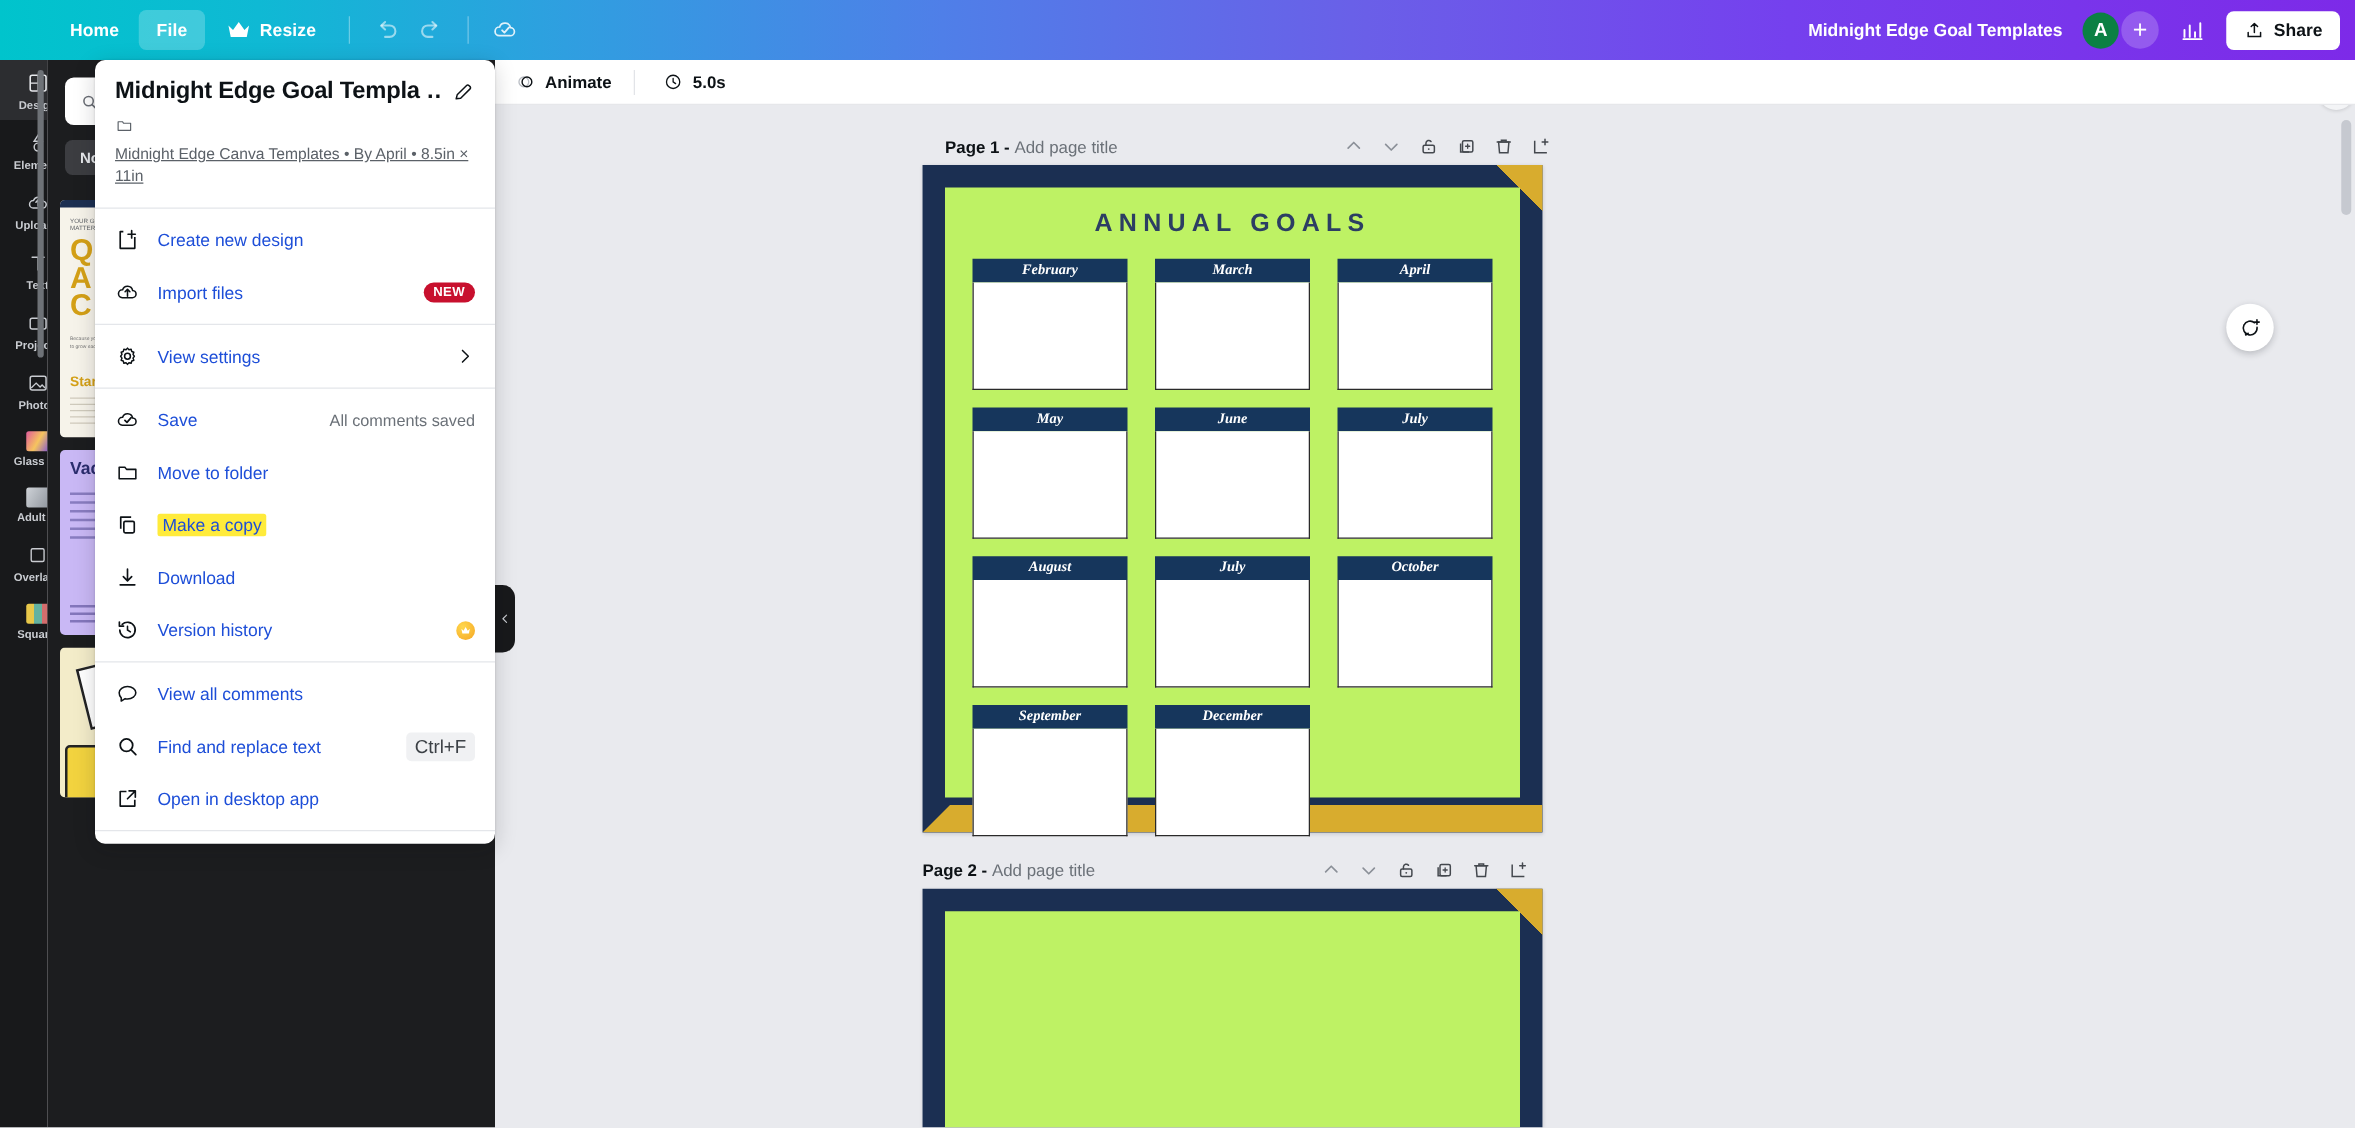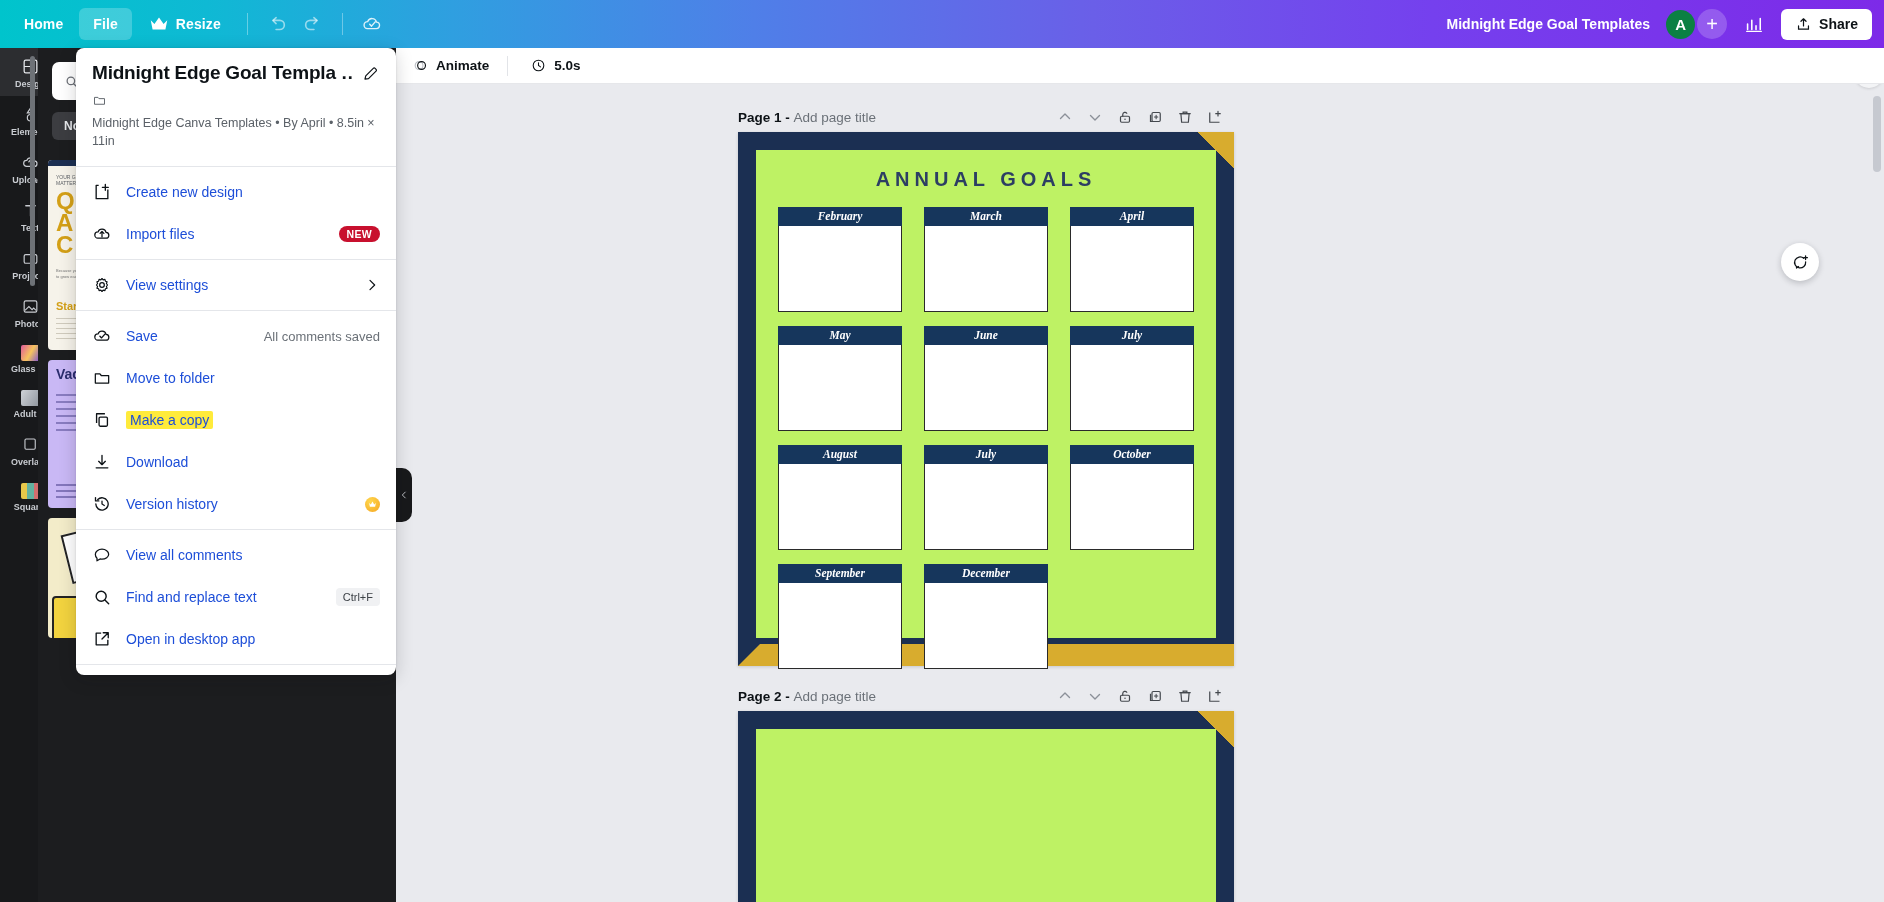--- a/index.html
+++ b/index.html
@@ -9,21 +9,21 @@
     background: #e9eaee;
   }
   #app { position: relative; width: 1884px; height: 902px; overflow: hidden; }
 
   
   .topbar {
     position: absolute; top: 0; left: 0; width: 1884px; height: 48px;
     background: linear-gradient(90deg,#00c4cc 0%,#0fb9d4 11%,#2f9fe0 24%,#4f7fe8 40%,#6a5fe8 58%,#7540ee 76%,#7d2ae8 100%);
     display: flex; align-items: center; z-index: 60;
   }
-  .tb-left { display: flex; align-items: center; gap: 2px; padding-left: 10px; }
+  .tb-left { display: flex; align-items: center; gap: 2px; padding-left: 10px; margin-left: 32px; }
   .tb-btn {
     color: #fff; font-size: 14px; font-weight: bold; letter-spacing: .1px;
     padding: 8px 14px; border-radius: 6px; cursor: pointer; white-space: nowrap;
     display: flex; align-items: center; gap: 6px; line-height: 16px;
   }
   .tb-btn.active { background: rgba(255,255,255,.22); }
   .tb-sep { width: 1px; height: 22px; background: rgba(255,255,255,.35); margin: 0 10px; }
   .tb-ico { width: 22px; height: 22px; display: block; }
   .tb-iconbtn { padding: 6px; border-radius: 6px; cursor: pointer; display: flex; align-items: center; }
   .tb-right { margin-left: auto; display: flex; align-items: center; gap: 10px; padding-right: 12px; }
@@ -139,32 +139,32 @@
     padding-bottom: 6px;
   }
   .menu-head { padding: 14px 16px 12px; }
   .menu-title-row { display: flex; align-items: center; gap: 8px; }
   .menu-title {
     font-size: 19px; font-weight: bold; color: #0d1216; letter-spacing: -.2px;
     white-space: nowrap; overflow: hidden; flex: 1;
   }
   .menu-sub {
     margin-top: 7px; color: #5b6168; font-size: 12.5px; line-height: 18px;
-    display: flex; align-items: center; gap: 6px; flex-wrap: wrap;
+    display: flex; align-items: center; gap: 6px; flex-wrap: wrap; text-decoration: underline;
   }
   .menu-divider { height: 1px; background: #e4e6ea; margin: 4px 0; }
   .mi {
     display: flex; align-items: center; gap: 14px; height: 42px;
     padding: 0 16px; cursor: pointer; position: relative;
   }
   .mi-lbl { font-size: 14px; color: #1d4ed8; white-space: nowrap; }
   .mi-lbl.hl { background: #ffeb3b; padding: 1px 4px; border-radius: 2px; }
   .mi-right { margin-left: auto; display: flex; align-items: center; gap: 6px; }
   .mi-hint { color: #6b7178; font-size: 13px; }
-  .mi-kbd { background: #f0f1f3; color: #3c4146; font-size: 11px; border-radius: 4px; padding: 3px 7px; }
+  .mi-kbd { background: #f0f1f3; color: #3c4146; font-size: 15px; border-radius: 4px; padding: 3px 7px; }
   .badge-new {
     background: #c8102e; color: #fff; font-size: 10.5px; font-weight: bold;
     border-radius: 9px; padding: 2px 8px; letter-spacing: .3px;
   }
   .crown-dot {
     width: 15px; height: 15px; border-radius: 50%;
     background: radial-gradient(circle at 35% 30%, #ffd74d, #f5a623);
     display: flex; align-items: center; justify-content: center;
   }
   .mi-ico { width: 20px; height: 20px; flex: none; }
@@ -473,21 +473,21 @@
       <svg width="17" height="17" viewBox="0 0 24 24">
         <circle cx="12" cy="12" r="7.5" fill="none" stroke="#0d1216" stroke-width="1.5"></circle>
         <path d="M12 8.2V12l2.8 2" fill="none" stroke="#0d1216" stroke-width="1.5" stroke-linecap="round"></path>
       </svg>
       <span>5.0s</span>
     </div>
   </div>
 
   <div class="canvas">
 
-    <div class="page-head" style="left:342px; top:24px;justify-content:flex-end;">
+    <div class="page-head" style="left:360px; top:24px;justify-content:flex-end;">
       <div class="ph-title">
         <b>Page 1 -</b>
         <span>Add page title</span>
       </div>
       <div class="ph-actions">
         <svg class="ph-ico" viewBox="0 0 24 24">
             <path d="M6 14l6-6 6 6" fill="none" stroke="#8b9098" stroke-width="1.8" stroke-linecap="round" stroke-linejoin="round"></path>
           </svg>
         <svg class="ph-ico" viewBox="0 0 24 24">
             <path d="M6 10l6 6 6-6" fill="none" stroke="#8b9098" stroke-width="1.8" stroke-linecap="round" stroke-linejoin="round"></path>

